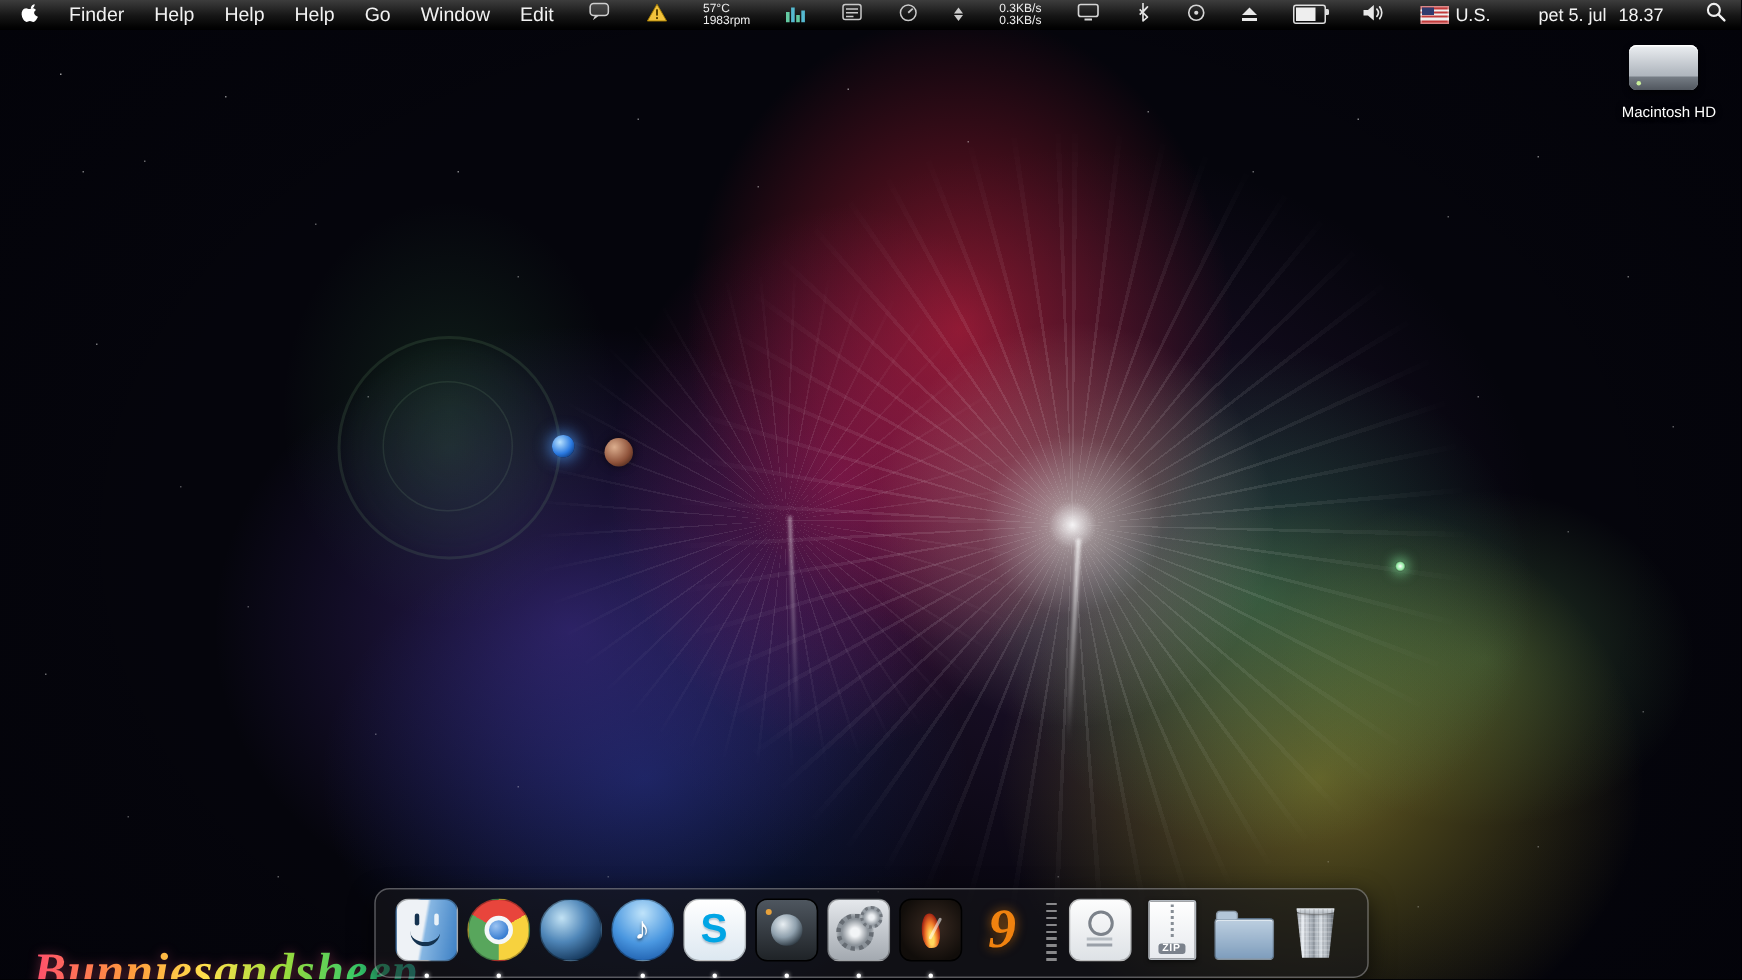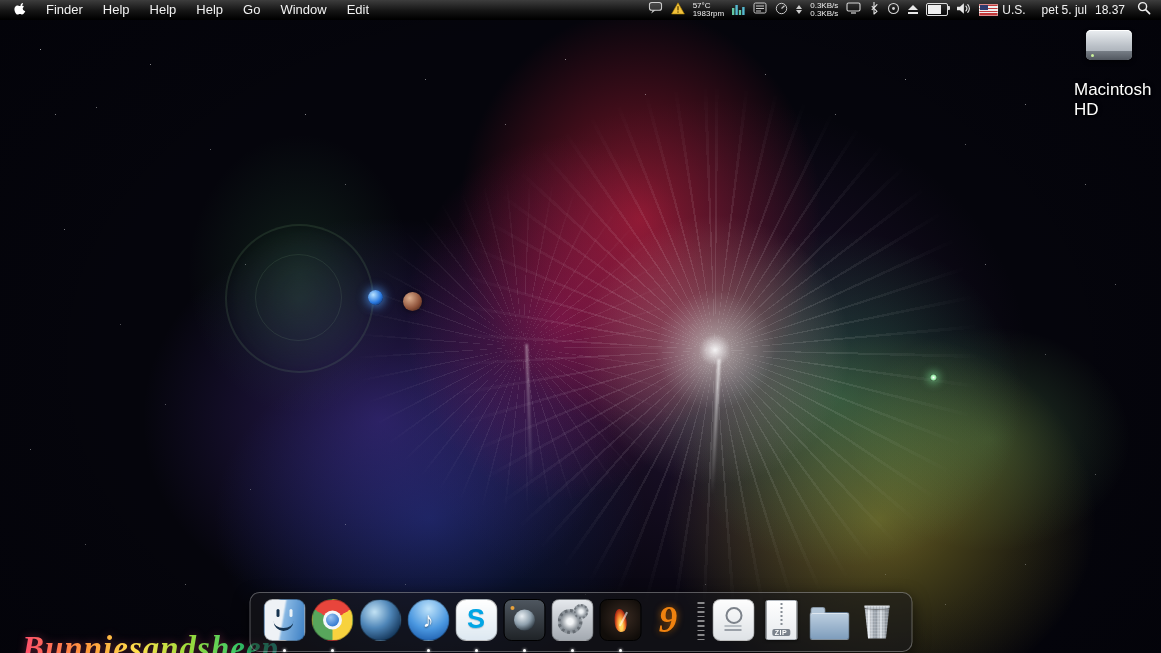--- a/index.html
+++ b/index.html
@@ -7,21 +7,21 @@
           font-family:"Liberation Sans",sans-serif;background:#05050c;user-select:none;}
 
   
   .menubar{position:absolute;top:0;left:0;right:0;height:19px;z-index:50;
     background:linear-gradient(180deg,#3d3d3d 0,#161616 55%,#000 100%);
     border-bottom:1px solid #000;display:flex;align-items:center;color:#f2f2f2;font-size:13px;}
   .mb-left{display:flex;align-items:center;height:100%;}
   .mb-item{padding:0 10px;height:100%;display:flex;align-items:center;white-space:nowrap;}
   .mb-item.app{font-weight:normal;}
   .mb-apple{padding:0 9px 0 14px;display:flex;align-items:center;height:100%;}
-  .mb-right{margin-left:auto;display:flex;align-items:flex-start;height:100%;padding-right:6px;}
+  .mb-right{margin-left:auto;display:flex;align-items:flex-start;height:100%;padding-right:6px;gap:16px;}
   .st{display:flex;align-items:center;height:100%;padding:0 4px;}
   .stack{display:flex;flex-direction:column;justify-content:center;line-height:8px;font-size:8px;color:#eee;}
   .stack span{white-space:nowrap;}
   .mb-label{font-size:12px;padding:0 4px;white-space:nowrap;}
   .flag{width:17px;height:10px;position:relative;border:1px solid rgba(255,255,255,.4);
     background:repeating-linear-gradient(180deg,#c23a3a 0 1.4px,#efefef 1.4px 2.8px);}
   .flag::before{content:"";position:absolute;left:0;top:0;width:8px;height:5px;background:#2f3b6e;}
   .battery{width:18px;height:9px;border:1px solid #ddd;border-radius:2px;position:relative;display:flex;align-items:center;padding:1px;}
   .battery::after{content:"";position:absolute;right:-3px;top:2px;width:2px;height:4px;background:#ddd;border-radius:0 1px 1px 0;}
   .battery .lvl{height:100%;width:70%;background:#eee;}
@@ -99,21 +99,21 @@
     filter:drop-shadow(0 0 4px rgba(255,90,130,.35));z-index:2;}
 
   
   .hd{position:absolute;top:30px;right:10px;width:84px;display:flex;flex-direction:column;align-items:center;z-index:3;}
   .hd-icon{width:46px;height:30px;border-radius:5px;position:relative;
     background:linear-gradient(#eceff2,#b9bfc6 55%,#9aa1a9);
     box-shadow:inset 0 1px 0 #fff,0 2px 4px rgba(0,0,0,.65);}
   .hd-icon::after{content:"";position:absolute;left:0;right:0;bottom:0;height:9px;border-radius:0 0 5px 5px;
     background:linear-gradient(#777e86,#51575f);}
   .hd-icon::before{content:"";position:absolute;left:5px;bottom:3px;width:3px;height:3px;border-radius:50%;background:#c9f09a;z-index:1;}
-  .hd-label{margin-top:20px;width:70px;text-align:left;color:#fff;font-size:17px;line-height:1.2;
+  .hd-label{margin-top:10px;width:70px;text-align:right;color:#fff;font-size:10px;line-height:1.2;
     text-shadow:0 1px 2px rgba(0,0,0,.95),0 0 4px rgba(0,0,0,.8);}
 
   
   .dock{position:absolute;bottom:1px;left:50%;transform:translateX(-50%);height:58px;z-index:20;
     display:flex;align-items:center;padding:0 12px;gap:4px;
     background:rgba(24,24,28,.58);border:1px solid rgba(255,255,255,.30);border-radius:10px;
     box-shadow:0 5px 16px rgba(0,0,0,.65);}
   .dock-item{position:relative;display:flex;flex-direction:column;align-items:center;justify-content:center;
     width:44px;height:56px;padding-bottom:5px;}
   .run-dot{position:absolute;bottom:1px;left:50%;transform:translateX(-50%);width:3px;height:3px;border-radius:50%;

